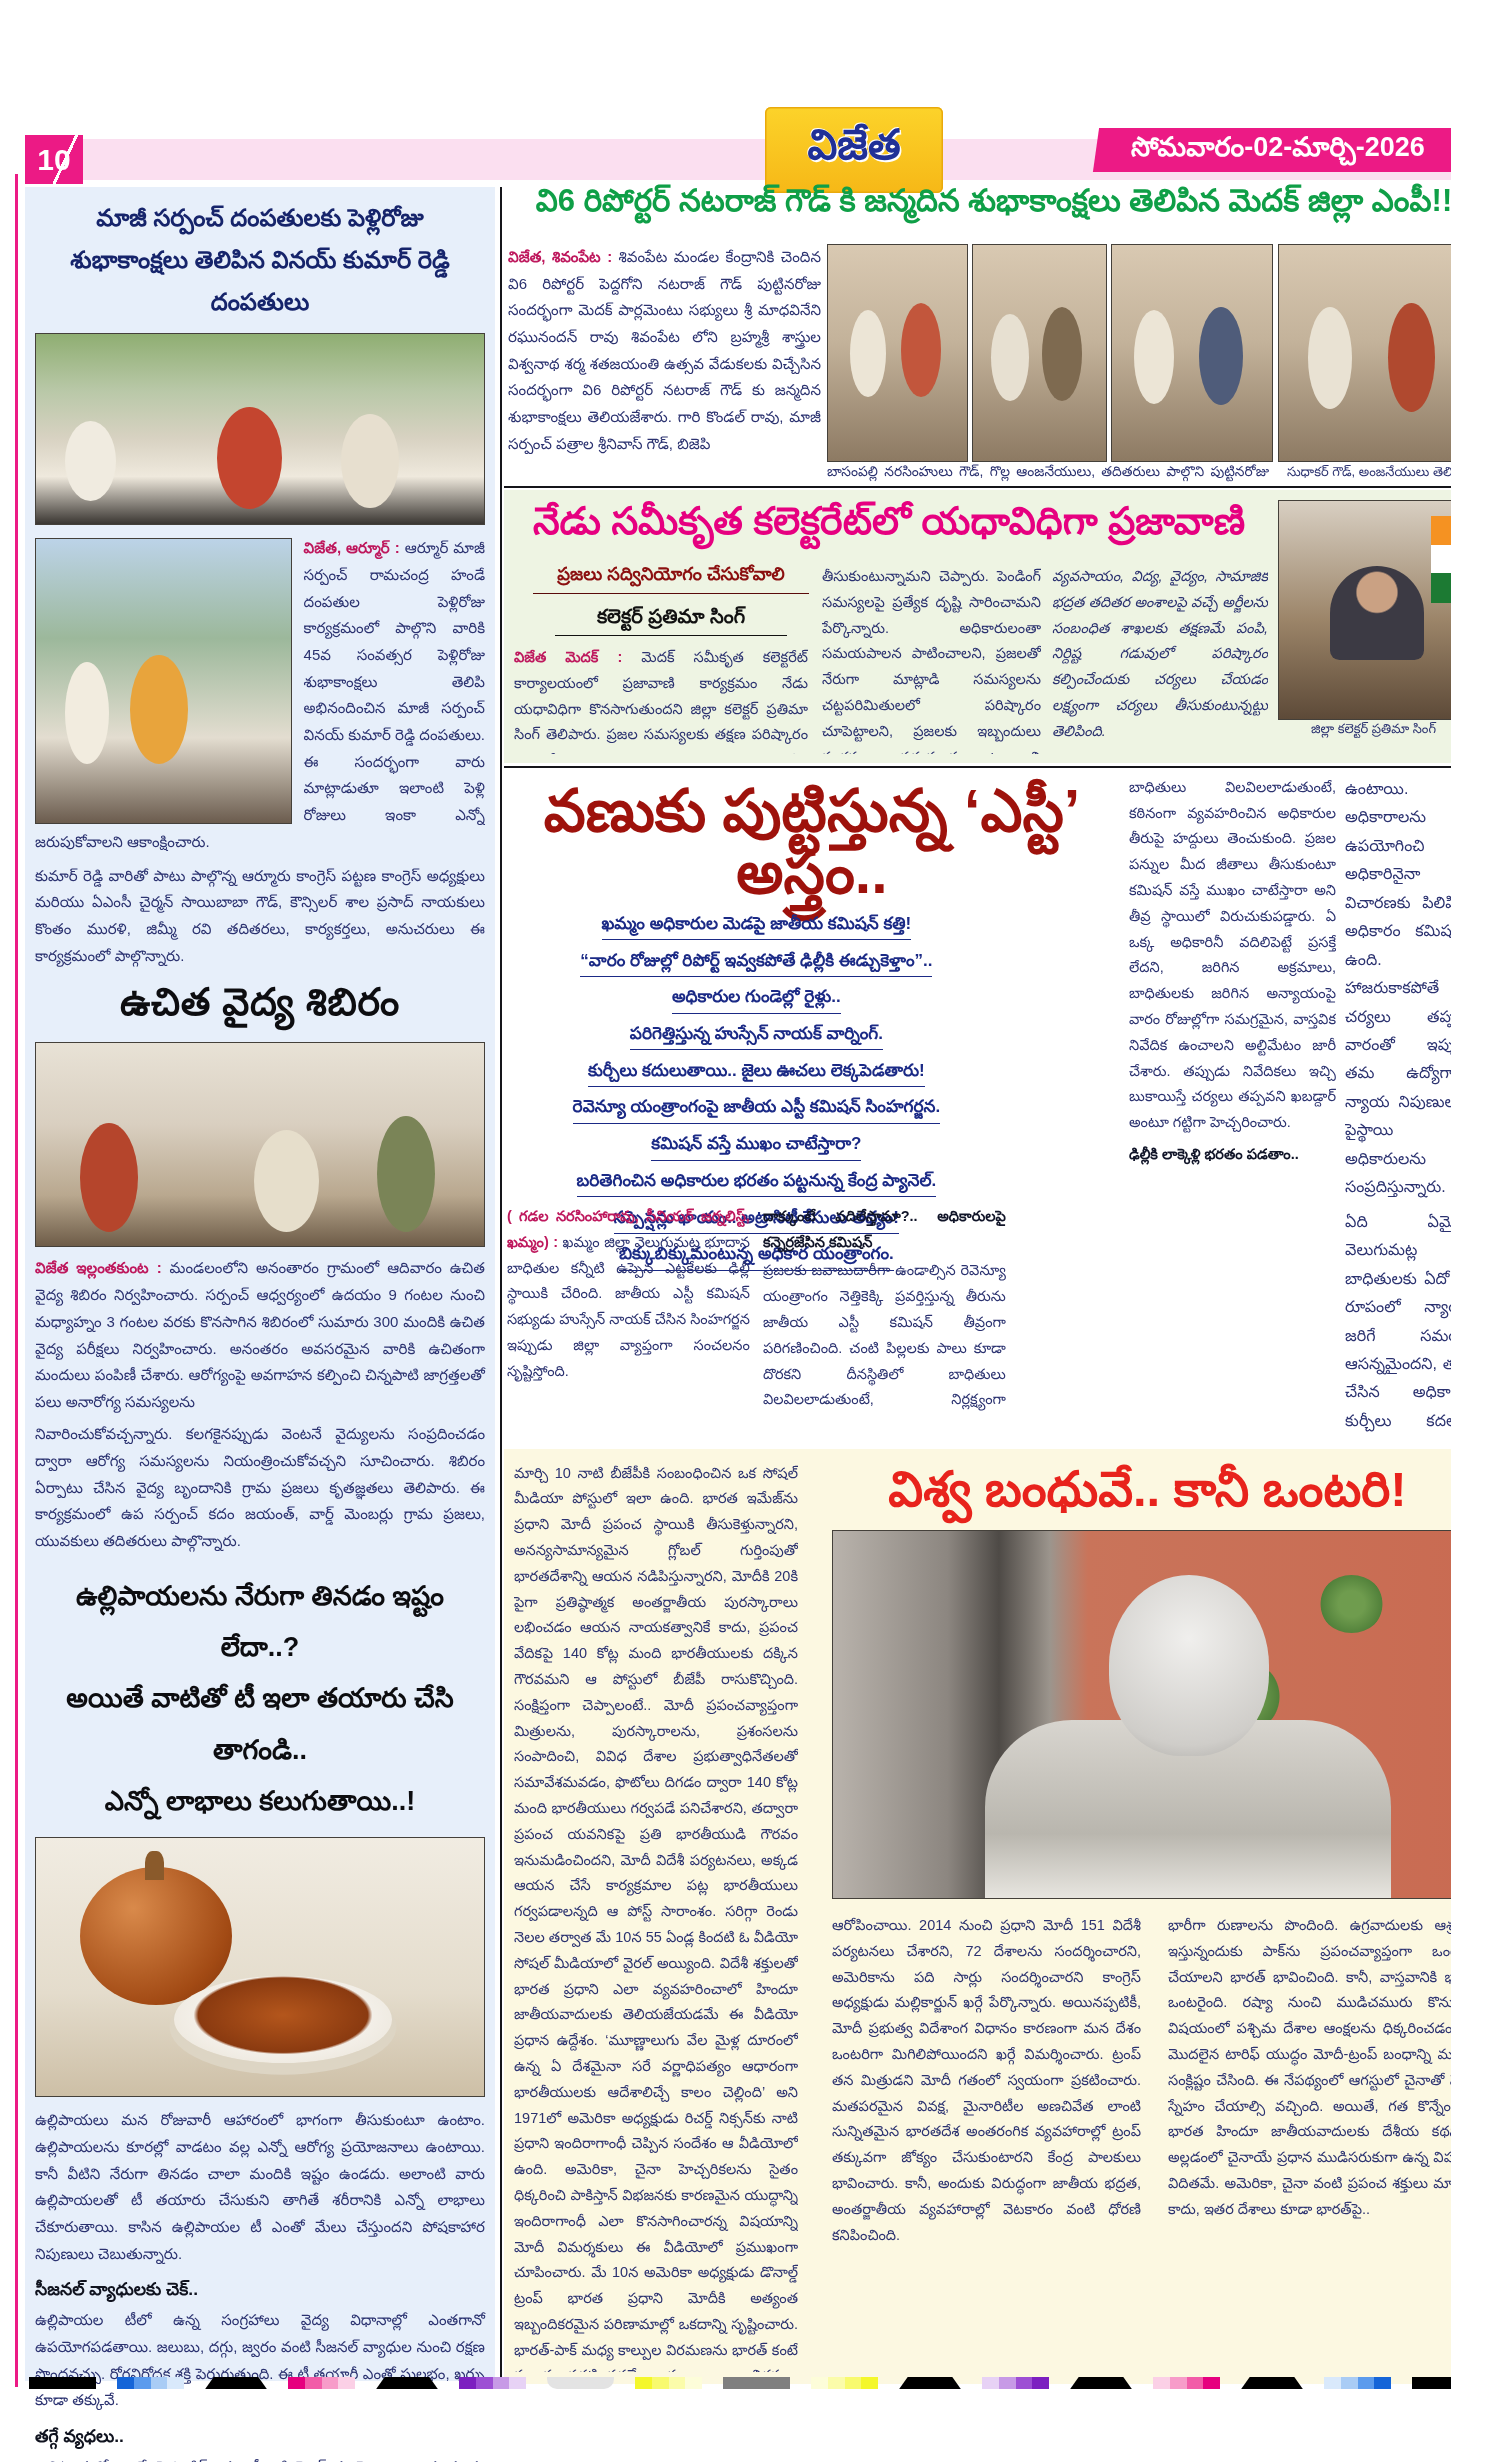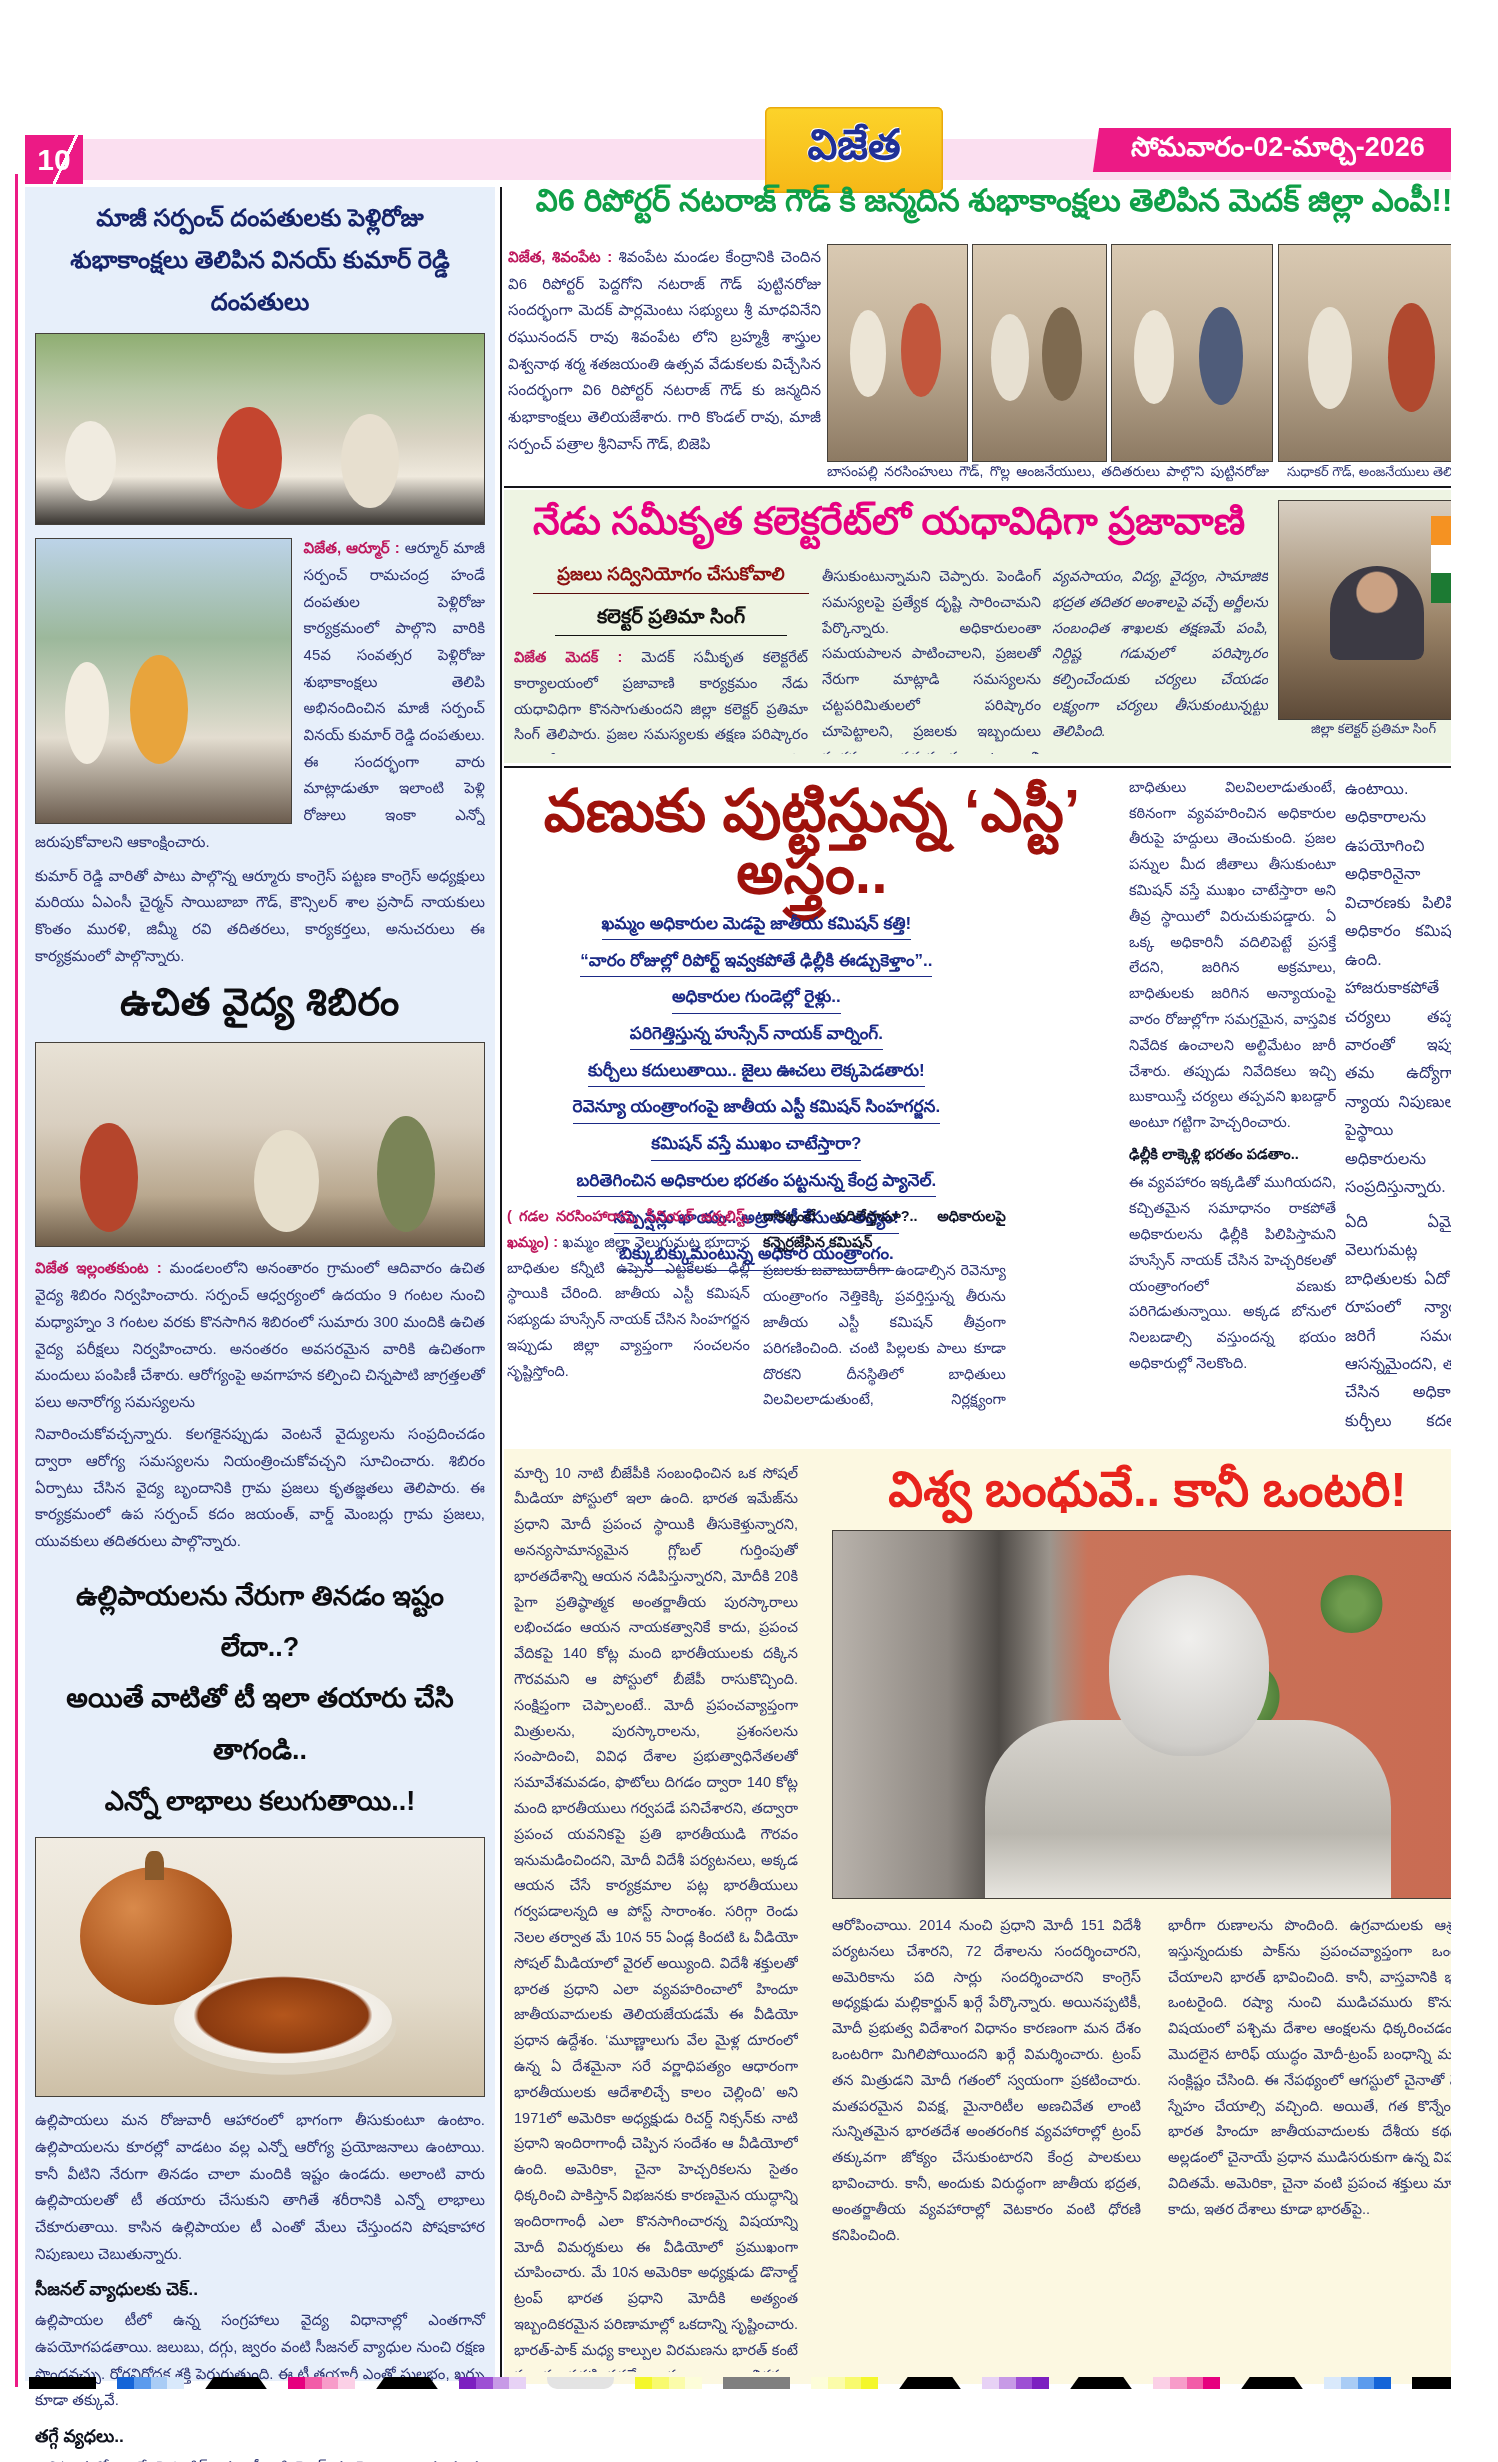--- a/index.html
+++ b/index.html
@@ -224,21 +224,20 @@
       <span class="byline">( గడల నరసింహారావు, సీనియర్ జర్నలిస్ట్, ఖమ్మం) :</span>
       <span>ఖమ్మం జిల్లా వెలుగుమట్ల భూదాన బాధితుల కన్నీటి ఉప్పెన ఎట్టకేలకు ఢిల్లీ స్థాయికి చేరింది. జాతీయ ఎస్టీ కమిషన్ సభ్యుడు హుస్సేన్ నాయక్ చేసిన సింహగర్జన ఇప్పుడు జిల్లా వ్యాప్తంగా సంచలనం సృష్టిస్తోంది.</span>
       <div class="st-bold" style="margin:5.8px 0 2.9px;">దాక్కుంటే వదిలేస్తామా?.. అధికారులపై కన్నెర్రజేసిన కమిషన్</div>
       <span>ప్రజలకు జవాబుదారీగా ఉండాల్సిన రెవెన్యూ యంత్రాంగం నెత్తికెక్కి ప్రవర్తిస్తున్న తీరును జాతీయ ఎస్టీ కమిషన్ తీవ్రంగా పరిగణించింది. చంటి పిల్లలకు పాలు కూడా దొరకని దీనస్థితిలో బాధితులు విలవిలలాడుతుంటే, నిర్లక్ష్యంగా వ్యవహరించిన అధికారుల తీరుపై కమిషన్ కన్నెర్ర చేసింది.</span>
       
       
     </div>
     <div class="st-colB body" style="font-size:14.5px;">
       <span>బాధితులు విలవిలలాడుతుంటే, కఠినంగా వ్యవహరించిన అధికారుల తీరుపై హద్దులు తెంచుకుంది. ప్రజల పన్నుల మీద జీతాలు తీసుకుంటూ కమిషన్ వస్తే ముఖం చాటేస్తారా అని తీవ్ర స్థాయిలో విరుచుకుపడ్డారు. ఏ ఒక్క అధికారినీ వదిలిపెట్టే ప్రసక్తే లేదని, జరిగిన అక్రమాలు, బాధితులకు జరిగిన అన్యాయంపై వారం రోజుల్లోగా సమగ్రమైన, వాస్తవిక నివేదిక ఉంచాలని అల్టిమేటం జారీ చేశారు. తప్పుడు నివేదికలు ఇచ్చి బుకాయిస్తే చర్యలు తప్పవని ఖబడ్దార్ అంటూ గట్టిగా హెచ్చరించారు.</span>
       <div class="st-bold" style="margin:5.8px 0 2.9px;">ఢిల్లీకి లాక్కెళ్లి భరతం పడతాం..</div>
-      <span>ఈ వ్యవహారం ఇక్కడితో ముగియదని, కచ్చితమైన సమాధానం రాకపోతే అధికారులను ఢిల్లీకి పిలిపిస్తామని హుస్సేన్ నాయక్ చేసిన హెచ్చరికలతో యంత్రాంగంలో వణుకు పరిగెడుతున్నాయి. అక్కడ బోనులో నిలబడాల్సి వస్తుందన్న భయం అధికారుల్లో నెలకొంది.</span>
     </div>
     <div class="st-colC body" style="font-size:16px;">
       <span>ఉంటాయి. ఈ అధికారాలను ఉపయోగించి ఏ అధికారినైనా విచారణకు పిలిపించే అధికారం కమిషన్‌కు ఉంది. హాజరుకాకపోతే చర్యలు తప్పవు. వారంతో ఇప్పుడు తమ ఉద్యోగాలపై న్యాయ నిపుణులను, పైస్థాయి అధికారులను సంప్రదిస్తున్నారు.</span>
       <p style="margin:5.8px 0 0;">ఏది ఏమైనా, వెలుగుమట్ల బాధితులకు ఏదో ఒక రూపంలో న్యాయం జరిగే సమయం ఆసన్నమైందని, తప్పు చేసిన అధికారుల కుర్చీలు కదలడం ఖాయమని సర్వత్రా విశ్లేషణలు వ్యక్తమవుతున్నాయి.</p>
     </div>
   </div>
 
   <div class="modi">
     <div class="h-modi">విశ్వ బంధువే.. కానీ ఒంటరి!</div>
     <div class="modi-c1 body" style="font-size:14.5px;">మార్చి 10 నాటి బీజేపీకి సంబంధించిన ఒక సోషల్ మీడియా పోస్టులో ఇలా ఉంది. భారత ఇమేజ్‌ను ప్రధాని మోదీ ప్రపంచ స్థాయికి తీసుకెళ్తున్నారని, అనన్యసామాన్యమైన గ్లోబల్ గుర్తింపుతో భారతదేశాన్ని ఆయన నడిపిస్తున్నారని, మోదీకి 20కి పైగా ప్రతిష్ఠాత్మక అంతర్జాతీయ పురస్కారాలు లభించడం ఆయన నాయకత్వానికే కాదు, ప్రపంచ వేదికపై 140 కోట్ల మంది భారతీయులకు దక్కిన గౌరవమని ఆ పోస్టులో బీజేపీ రాసుకొచ్చింది. సంక్షిప్తంగా చెప్పాలంటే.. మోదీ ప్రపంచవ్యాప్తంగా మిత్రులను, పురస్కారాలను, ప్రశంసలను సంపాదించి, వివిధ దేశాల ప్రభుత్వాధినేతలతో సమావేశమవడం, ఫొటోలు దిగడం ద్వారా 140 కోట్ల మంది భారతీయులు గర్వపడే పనిచేశారని, తద్వారా ప్రపంచ యవనికపై ప్రతి భారతీయుడి గౌరవం ఇనుమడించిందని, మోదీ విదేశీ పర్యటనలు, అక్కడ ఆయన చేసే కార్యక్రమాల పట్ల భారతీయులు గర్వపడాలన్నది ఆ పోస్ట్ సారాంశం. సరిగ్గా రెండు నెలల తర్వాత మే 10న 55 ఏండ్ల కిందటి ఓ వీడియో సోషల్ మీడియాలో వైరల్ అయ్యింది. విదేశీ శక్తులతో భారత ప్రధాని ఎలా వ్యవహరించాలో హిందూ జాతీయవాదులకు తెలియజేయడమే ఈ వీడియో ప్రధాన ఉద్దేశం. ‘మూణ్ణాలుగు వేల మైళ్ల దూరంలో ఉన్న ఏ దేశమైనా సరే వర్ణాధిపత్యం ఆధారంగా భారతీయులకు ఆదేశాలిచ్చే కాలం చెల్లింది’ అని 1971లో అమెరికా అధ్యక్షుడు రిచర్డ్ నిక్సన్‌కు నాటి ప్రధాని ఇందిరాగాంధీ చెప్పిన సందేశం ఆ వీడియోలో ఉంది. అమెరికా, చైనా హెచ్చరికలను సైతం ధిక్కరించి పాకిస్తాన్ విభజనకు కారణమైన యుద్ధాన్ని ఇందిరాగాంధీ ఎలా కొనసాగించారన్న విషయాన్ని మోదీ విమర్శకులు ఈ వీడియోలో ప్రముఖంగా చూపించారు. మే 10న అమెరికా అధ్యక్షుడు డొనాల్డ్ ట్రంప్ భారత ప్రధాని మోదీకి అత్యంత ఇబ్బందికరమైన పరిణామాల్లో ఒకదాన్ని సృష్టించారు. భారత్-పాక్ మధ్య కాల్పుల విరమణను భారత్ కంటే ముందు ప్రకటించడమే కాదు, కాల్పుల విరమణ ఘనత తనదేనని కూడా ట్రంప్ చెప్పారు. అది కూడా వాణిజ్యం నిలిపివేస్తానన్న బెదిరింపుల ద్వారా ఇరు దేశాలను ఒప్పించానని ఆయన పేర్కొన్నారు. మోదీ హయాంలో భారత స్థాయి పెరుగుదలను హిందూ జాతీయవాద సంస్థలు రాజకీయ లబ్ధి కోసం బాగా ఉపయోగించుకున్నాయి. 2023లో అవిశ్వాస తీర్మానంపై పార్లమెంట్‌లో చర్చ సందర్భంగా</div>

